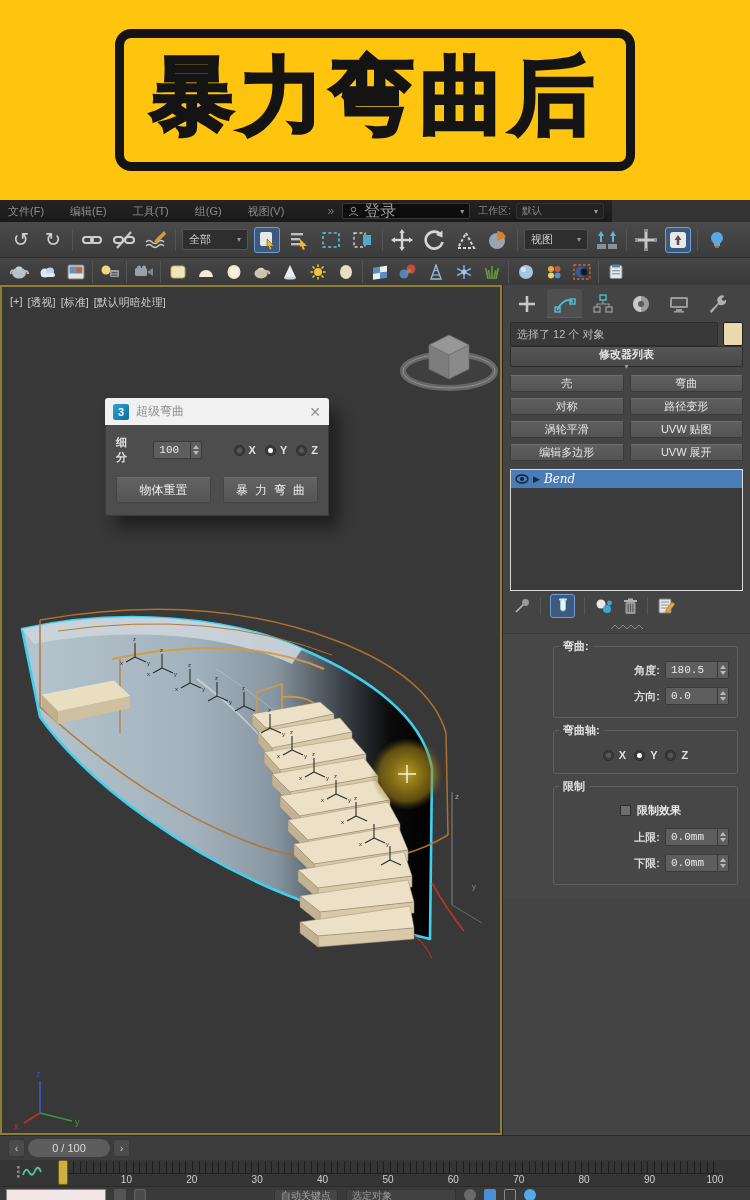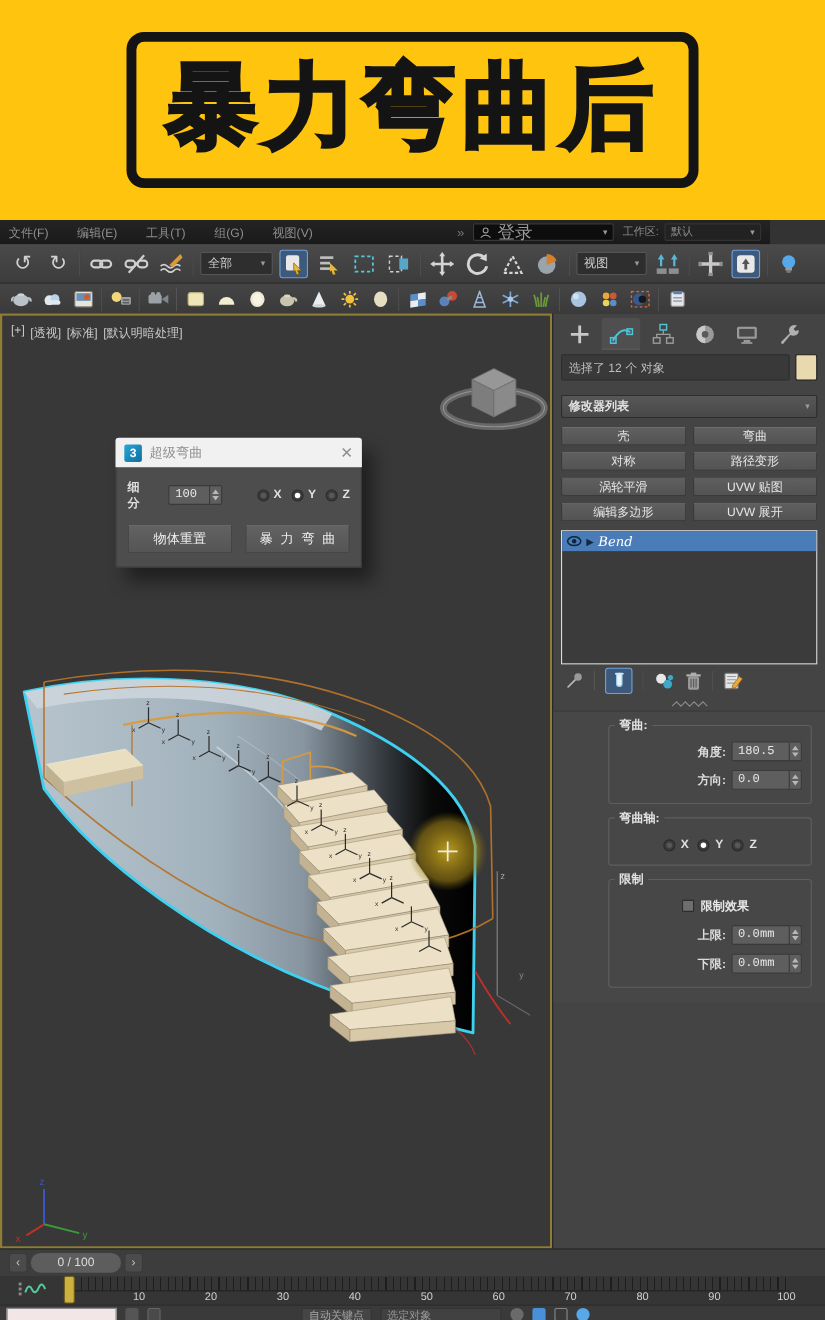--- a/index.html
+++ b/index.html
@@ -6,21 +6,21 @@
   html,body { width:750px; height:1200px; background:#2e2e2e; }
   body { font-family:"Liberation Sans","DejaVu Sans",sans-serif; }
   .screen { position:relative; width:750px; height:1200px; overflow:hidden; background:#333; }
 
   
   .banner { position:absolute; left:0; top:0; width:750px; height:200px; background:#ffc40d; display:flex; align-items:center; justify-content:center; }
   .title-box { border:9px solid #141414; border-radius:16px; padding:2px 26px 8px; background:#ffc40d; }
   .title-box span { font-size:84px; font-weight:bold; color:#141414; letter-spacing:6px; -webkit-text-stroke:3px #141414; }
 
   
-  .menubar { position:absolute; left:0; top:200px; width:700px; height:22px; background:linear-gradient(#242424,#1a1a1a); display:flex; align-items:center; padding:0 8px; gap:26px; }
+  .menubar { position:absolute; left:0; top:200px; width:612px; height:22px; background:linear-gradient(#242424,#1a1a1a); display:flex; align-items:center; padding:0 8px; gap:26px; }
   .menu-item { color:#8e8e8e; font-size:11px; }
   .menu-right { margin-left:auto; display:flex; align-items:center; gap:8px; }
   .overflow-chevron { color:#777; font-size:12px; }
   .login-box { width:128px; height:16px; background:#0d0d0d; border:1px solid #383838; border-radius:2px; display:flex; align-items:center; gap:5px; padding:0 5px; }
   .login-box .txt { color:#9a9a9a; font-size:16px; flex:1; }
   .workspace { display:flex; align-items:center; gap:5px; }
   .workspace .lbl { color:#8a8a8a; font-size:10px; }
   .ws-box { width:88px; height:16px; background:#222; border:1px solid #333; border-radius:2px; display:flex; align-items:center; padding:0 5px; }
   .ws-box .txt { color:#8a8a8a; font-size:10px; flex:1; }
   .dd-arrow { color:#9a9a9a; font-size:8px; }
@@ -65,21 +65,21 @@
   .dlg-btn.spread { letter-spacing:7px; text-indent:7px; }
 
   
   .panel { position:absolute; left:502px; top:0; width:248px; height:850px; background:#444; border-left:1px solid #252525; }
   .tabs { height:33px; display:flex; align-items:flex-end; padding:3px 6px 0; gap:3px; }
   .tab { width:35px; height:29px; display:flex; align-items:center; justify-content:center; border-radius:3px 3px 0 0; }
   .tab.active { background:#4f4f4f; box-shadow:0 -1px 0 #5e5e5e inset; }
   .sel-row { display:flex; gap:5px; margin:4px 7px 0; }
   .sel-field { flex:1; height:24px; background:#393939; border:1px solid #2d2d2d; border-radius:2px; color:#bdbdbd; font-size:11px; display:flex; align-items:center; padding:0 6px; }
   .swatch { width:20px; height:24px; background:#e9d9ae; border:1px solid #1f1f1f; border-radius:2px; }
-  .modlist { height:21px; margin:13px 7px 0; background:linear-gradient(#575757,#484848); border:1px solid #2d2d2d; border-radius:2px; display:flex; align-items:center; padding:0 6px; }
+  .modlist { height:21px; margin:0 7px 0; background:linear-gradient(#575757,#484848); border:1px solid #2d2d2d; border-radius:2px; display:flex; align-items:center; padding:0 6px;flex-direction:column; }
   .modlist .txt { flex:1; color:#e3e3e3; font-size:11px; font-weight:bold; }
   .modbtns { display:grid; grid-template-columns:1fr 1fr; gap:6px; margin:8px 7px 0; }
   .modbtn { height:17px; background:linear-gradient(#5f5f5f,#535353); border:1px solid #3a3a3a; border-top-color:#6d6d6d; border-radius:2px; color:#e6e6e6; font-size:11px; display:flex; align-items:center; justify-content:center; }
   .stack { margin:8px 7px 0; height:122px; background:#3b3b3b; border:1px solid #dcdcdc; }
   .stack-row { height:18px; background:#4a7cb8; display:flex; align-items:center; gap:4px; padding:0 4px; }
   .stack-row .name { color:#fff; font-size:12px; font-style:italic; font-family:"DejaVu Serif","Liberation Serif",serif; }
   .stack-arrow { color:#16293d; font-size:9px; }
   .stack-tools { height:30px; display:flex; align-items:center; padding:0 10px; gap:9px; }
   .st-sep { width:1px; height:18px; background:#2e2e2e; border-right:1px solid #575757; }
   .st-hl { width:25px; height:24px; background:#3d5a7d; border:1px solid #6f9fd8; border-radius:3px; display:flex; align-items:center; justify-content:center; }

